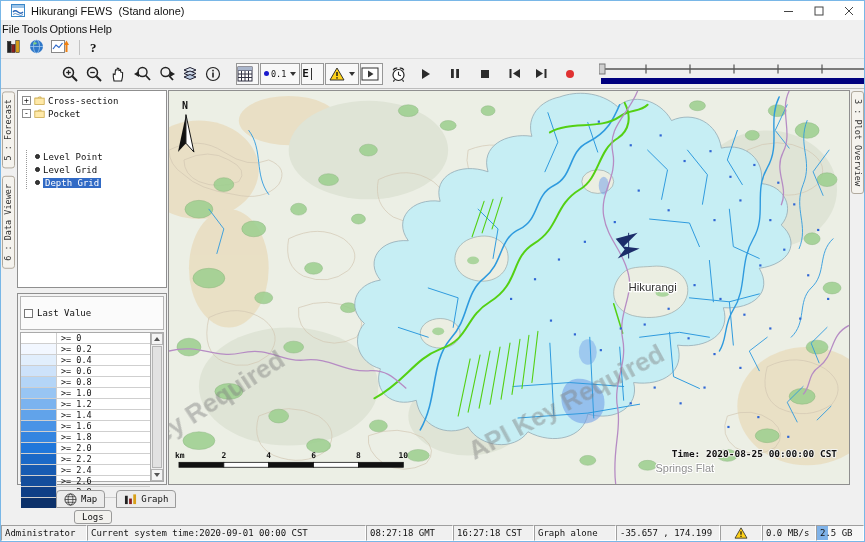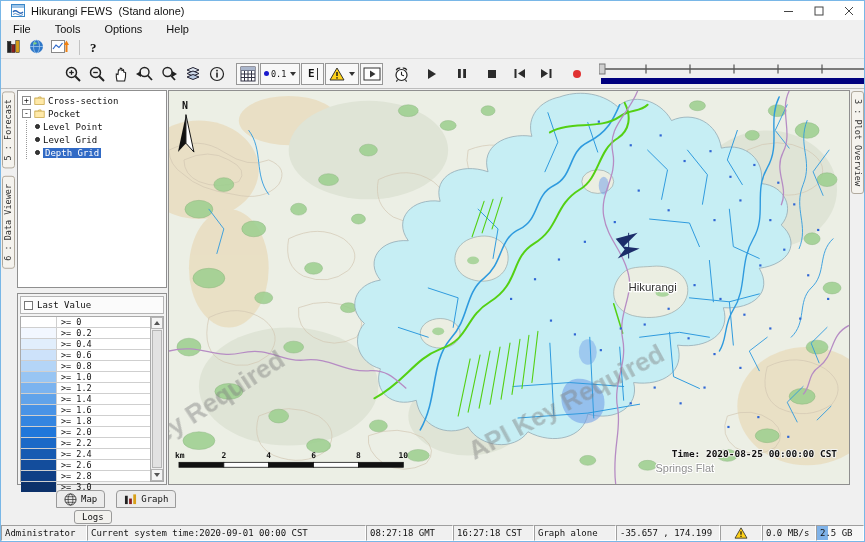--- a/index.html
+++ b/index.html
@@ -9,53 +9,53 @@
 
   
   .titlebar { height:19px; background:#ffffff; display:flex; align-items:center; padding-left:10px; flex:none; }
   .app-icon { width:14px; height:13px; flex:none; }
   .title-text { font-family:"Liberation Sans", sans-serif; font-size:11px; margin-left:6px; white-space:pre; }
   .win-controls { margin-left:auto; display:flex; height:100%; }
   .win-btn { width:30px; height:100%; display:flex; align-items:center; justify-content:center; }
 
   
   .menubar { height:17px; display:flex; align-items:center; font-family:"Liberation Sans", sans-serif; font-size:11px; background:#f0f0f0; flex:none; }
-  .menu-item { padding:0 12px; }
+  .menu-item { padding:0 1px; }
 
   
   .toolbar1 { height:21px; display:flex; align-items:center; gap:7px; padding-left:5px; flex:none; }
   .sep { width:1px; height:15px; background:#c2c2c2; margin:0 3px; }
   .toolbar2 { height:31px; border-top:1px solid #dcdcdc; border-bottom:1px solid #bdbdbd; display:flex; align-items:center; padding-left:60px; gap:1px; flex:none; background:#f0f0f0; }
-  .tbtn { width:23px; height:22px; display:flex; align-items:center; justify-content:center; flex:none; }
+  .tbtn { width:23px; height:22px; display:flex; align-items:center; flex:none; }
   .tbtn.bordered { border:1px solid #979797; background:#f8f8f8; }
   .tbtn.wide { width:auto; padding:0 3px; gap:2px; }
   .blue-dot { width:5px; height:5px; border-radius:50%; background:#1a1acd; flex:none; }
   .caret-down { width:0; height:0; border-left:3px solid transparent; border-right:3px solid transparent; border-top:4px solid #333; margin-left:2px; }
   .dd-val { font-size:8.5px; }
   .timeline { width:312px; height:26px; margin-left:10px; flex:none; }
 
   
   .main { flex:1; display:flex; min-height:0; }
   .side-strip { width:15px; flex:none; display:flex; flex-direction:column; align-items:center; gap:8px; padding-top:2px; }
   .vtab { writing-mode:vertical-rl; background:#f5f3ee; border:1px solid #b1aa9e; border-radius:3px; padding:7px 0; font-size:8.5px; color:#333; width:13px; text-align:center; }
   .vtab.flip { transform:rotate(180deg); }
 
   .left-panel { width:152px; flex:none; display:flex; flex-direction:column; background:#f0f0f0; padding:1px; }
   .tree-box { height:198px; background:#fff; border:1px solid #8f8f8f; overflow:hidden; padding-top:3px; flex:none; }
   .tree-row { display:flex; align-items:center; height:13px; gap:3px; padding-left:4px; }
-  .tree-children { border-left:1px dotted #999; margin-left:8px; }
+  .tree-children { border-left:1px dotted #999; margin-left:8px;margin-top:30px; }
   .tree-children .tree-row { padding-left:8px; }
   .expander { width:9px; height:9px; border:1px solid #8c8c8c; background:#fff; font-size:8px; line-height:7px; text-align:center; flex:none; }
   .bullet { width:5px; height:5px; border-radius:50%; background:#3a3a3a; border:1px solid #1c1c1c; flex:none; }
   .tree-label { white-space:nowrap; }
   .sel { background:#316ac5; color:#fff; padding:0 2px; }
 
   .splitter { height:5px; flex:none; }
   .legend-box { flex:1; background:#f3f3f3; border:1px solid #8f8f8f; display:flex; flex-direction:column; min-height:0; padding:2px; }
-  .legend-header { height:15px; display:flex; align-items:center; gap:4px; padding:8px 3px; border:1px solid #b5b5b5; background:#fbfbfb; flex:none; margin-bottom:2px; }
+  .legend-header { height:15px; display:flex; align-items:center; gap:4px; padding:16px 3px; border:1px solid #b5b5b5; background:#fbfbfb; flex:none; margin-bottom:2px; }
   .checkbox { width:9px; height:9px; border:1px solid #777; background:#fff; flex:none; }
   .legend-table { flex:1; display:flex; border:1px solid #aaa; min-height:0; background:#fff; }
   .legend-rows { flex:1; display:flex; flex-direction:column; }
   .legend-row { flex:1; display:flex; border-bottom:1px solid #cfcfcf; }
   .legend-row:last-child { border-bottom:none; }
   .swatch { width:36px; border-right:1px solid #cfcfcf; flex:none; }
   .legend-label { padding-left:4px; font-size:8.5px; display:flex; align-items:center; white-space:nowrap; }
   .scrollbar { width:13px; border-left:1px solid #aaa; background:#efefef; display:flex; flex-direction:column; flex:none; }
   .sb-btn { height:12px; border:1px solid #b5b5b5; background:#f4f4f4; display:flex; align-items:center; justify-content:center; flex:none; }
   .tri-up { width:0; height:0; border-left:3px solid transparent; border-right:3px solid transparent; border-bottom:4px solid #555; }

